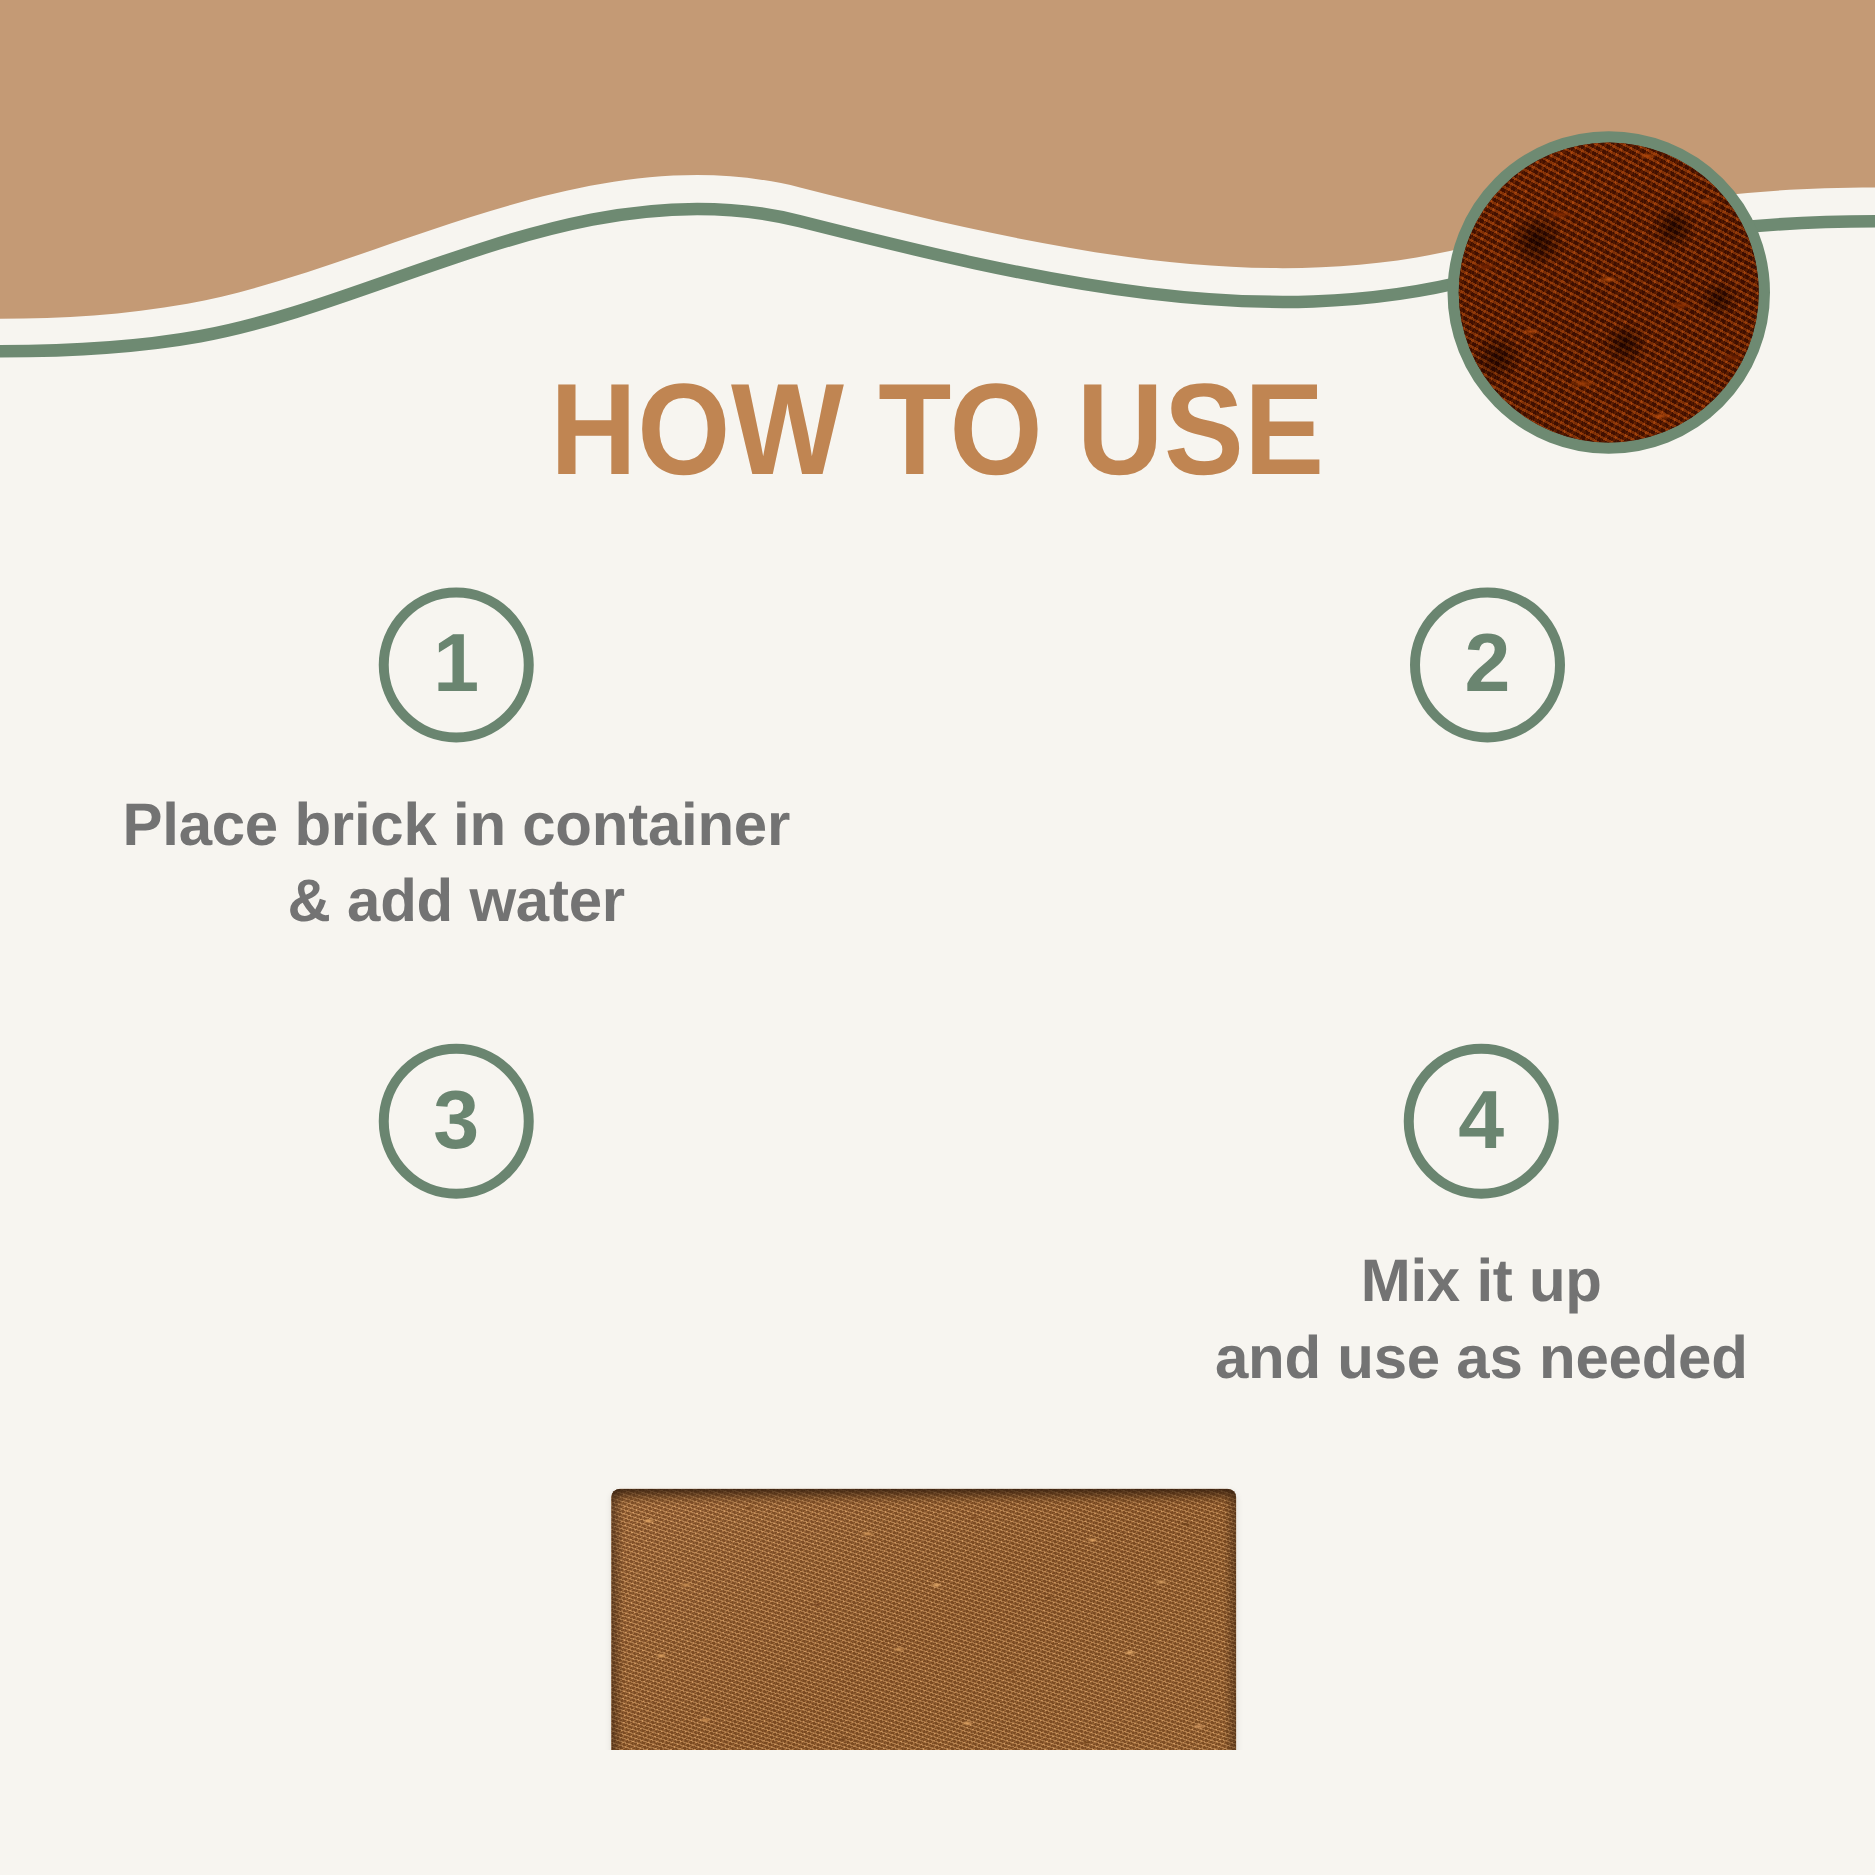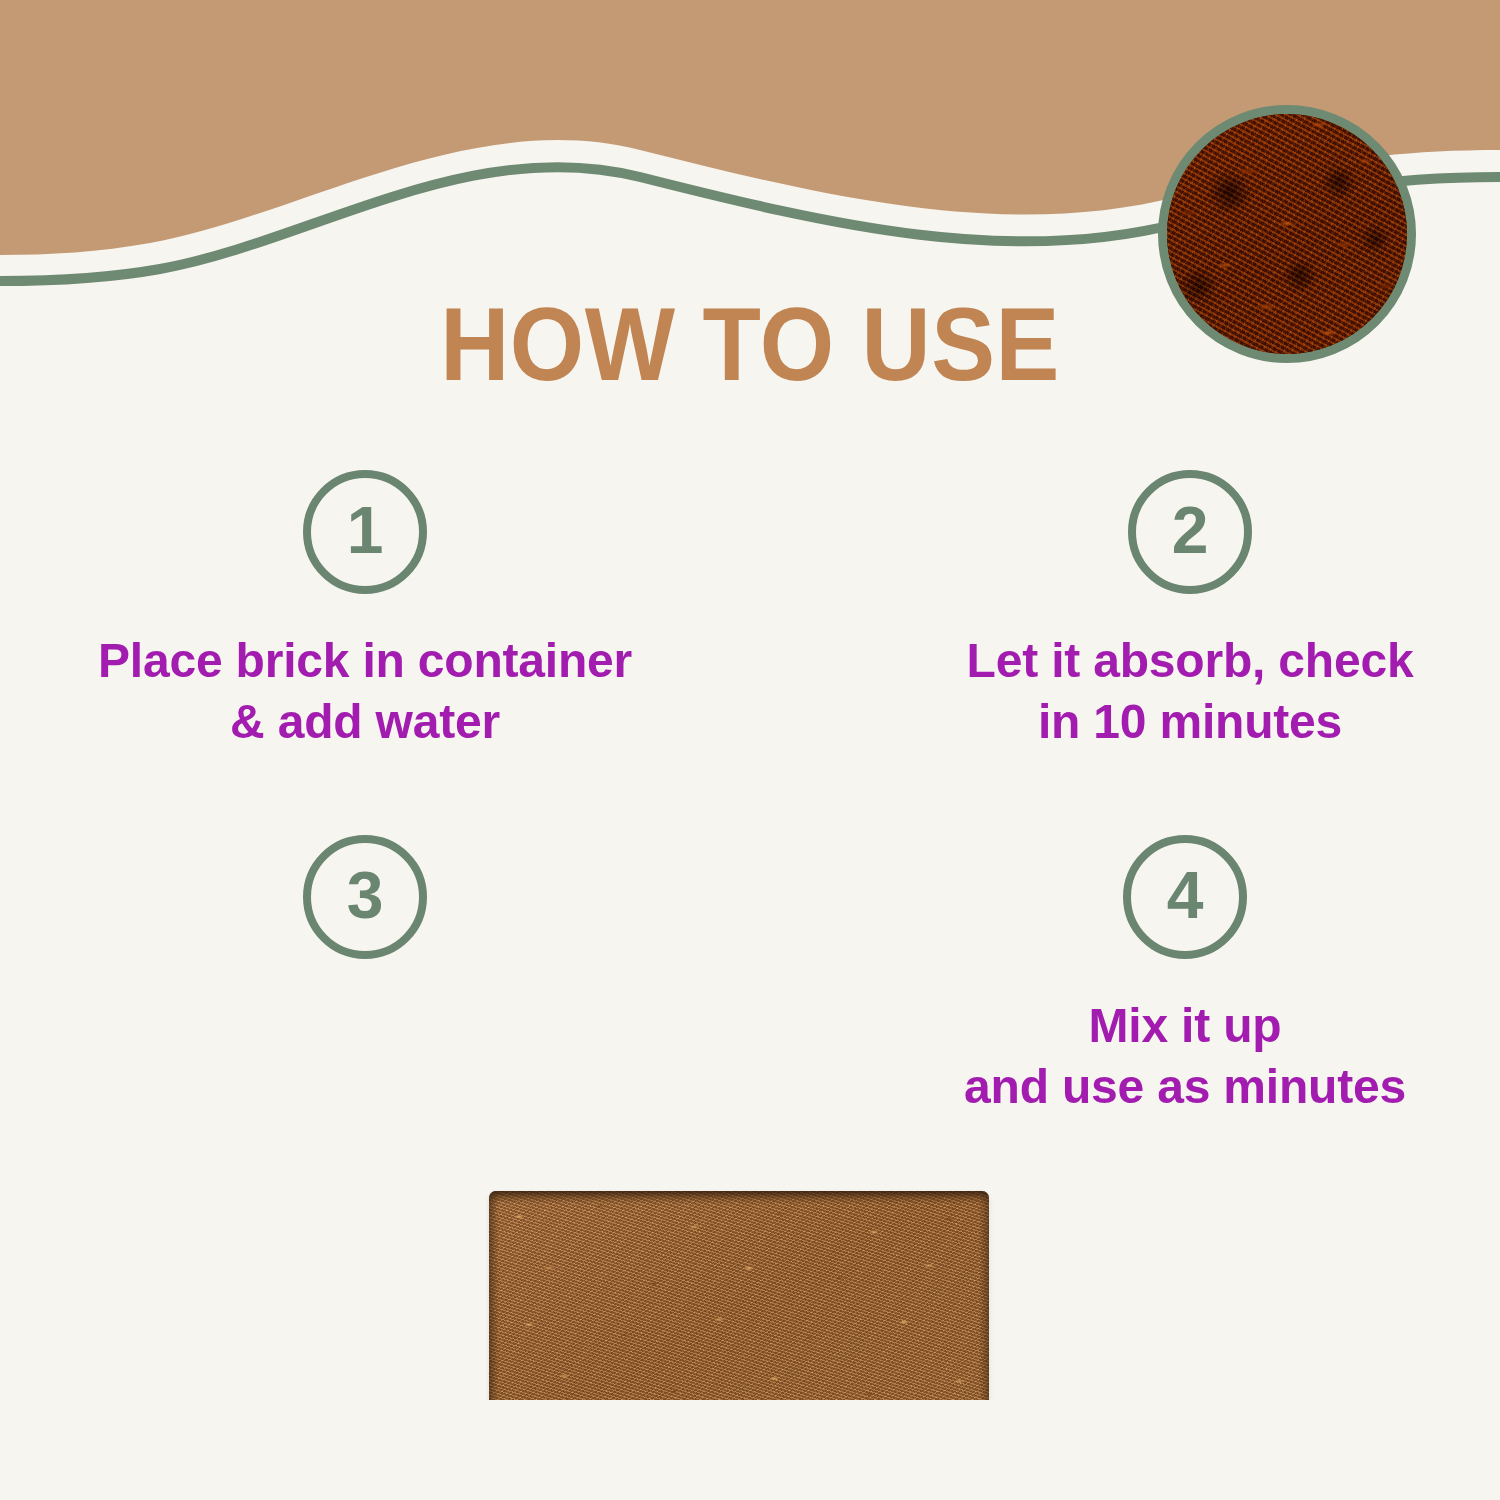--- a/index.html
+++ b/index.html
@@ -83,21 +83,21 @@
     border:8px solid #6A8570;
     box-sizing:border-box;
     display:flex;align-items:center;justify-content:center;
     color:#6A8570;
     font-size:66px;font-weight:600;line-height:1;
     font-family:"Liberation Sans", sans-serif;
     padding-bottom:4px;
   }
   .step-text{
     margin-top:36px;
-    color:#a21caf;
+    color:#737373;
     font-size:48px;
     font-weight:700;
     line-height:1.28;
     text-align:center;
     white-space:pre-line;
     max-width:660px;
     letter-spacing:-.2px;
   }
   .step-col-left .step-badge{margin-left:0;}
 
@@ -188,32 +188,30 @@
   <div id="steps">
 
     <div class="step step-col-left" id="step-1">
       <div class="step-badge">1</div>
       <div class="step-text">Place brick in container
 &amp; add water</div>
     </div>
 
     <div class="step" id="step-2">
       <div class="step-badge">2</div>
-      <div class="step-text">Let it absorb, check
-in 10 minutes</div>
     </div>
 
     <div class="step step-col-left" id="step-3">
       <div class="step-badge">3</div>
     </div>
 
     <div class="step" id="step-4">
       <div class="step-badge">4</div>
       <div class="step-text">Mix it up
-and use as minutes</div>
+and use as needed</div>
     </div>
 
   </div>
 
   <div id="brick">
     <div class="tex"></div>
     <div class="lip-top"></div>
     <div class="lip-bottom"></div>
     <div class="lip-left"></div>
     <div class="lip-right"></div>

